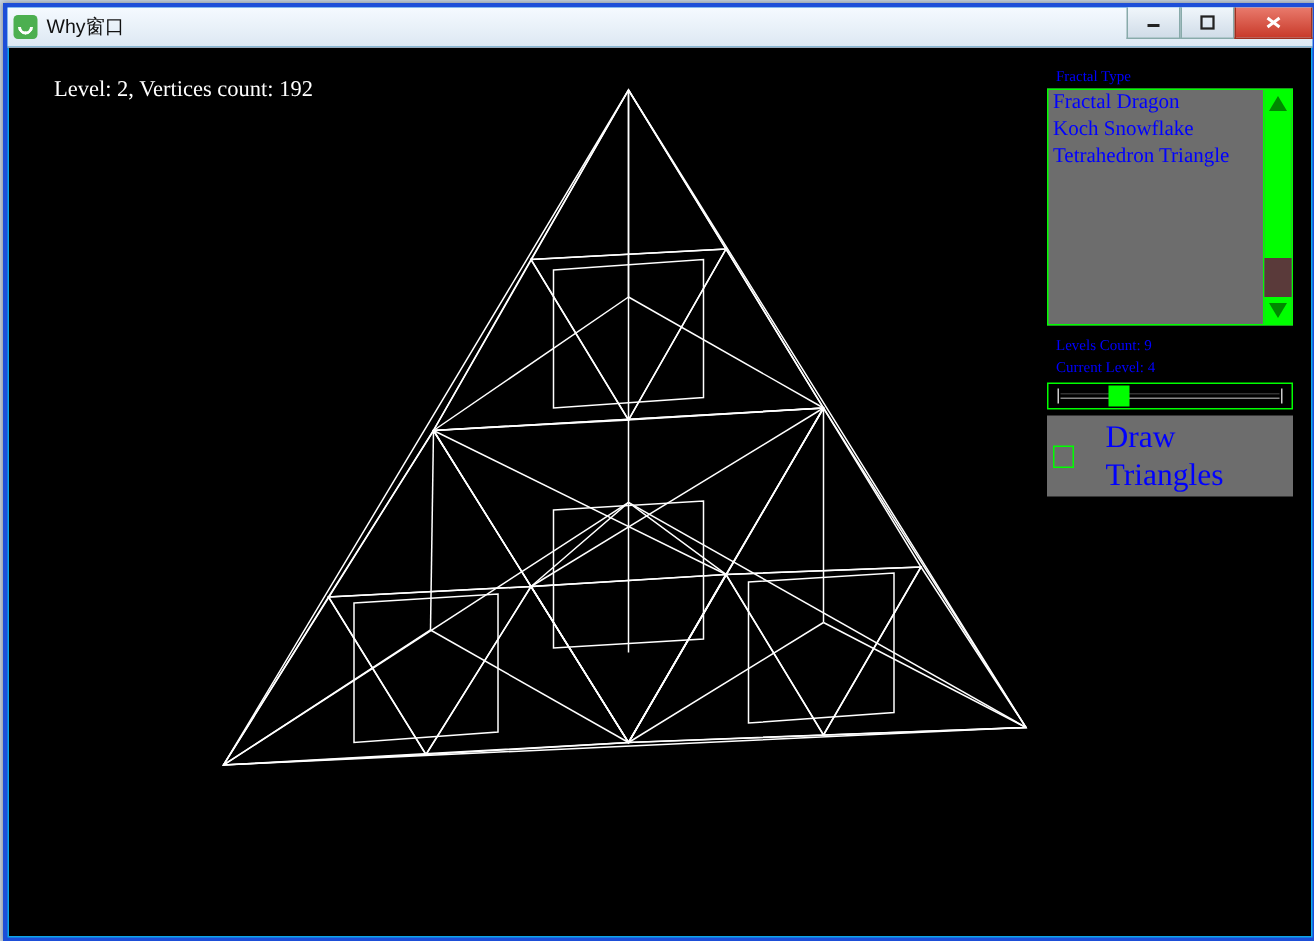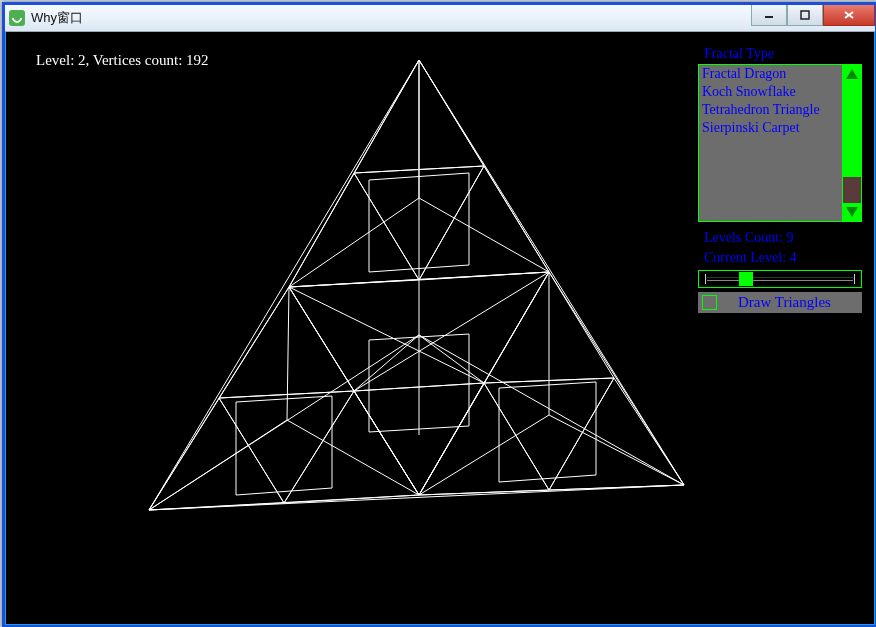--- a/index.html
+++ b/index.html
@@ -96,21 +96,21 @@
   }
   .panel {
     position:absolute;
     right:4px;
     top:4px;
     width:164px;
   }
   .panel-label {
     color:#0000ff;
     font-family:"Times New Roman", serif;
-    font-size:14px;
+    font-size:10px;
     padding:2px 2px 2px 6px;
   }
   .listbox {
     border:1px solid #00ff00;
     background:#6d6d6d;
     height:156px;
     display:flex;
     margin-bottom:6px;
   }
   .list-items {
@@ -208,21 +208,21 @@
     margin-top:2px;
   }
   .chk {
     width:13px; height:13px;
     border:1px solid #00ff00;
     margin-right:6px;
   }
   .chk-label {
     color:#0000ff;
     font-family:"Times New Roman", serif;
-    font-size:15px;
+    font-size:21px;
     margin-left:15px;
   }
   svg.fractal {
     position:absolute;
     left:0; top:0;
   }
 </style>
 </head>
 <body>
 
@@ -306,21 +306,20 @@
 
       <div class="status">Level: 2, Vertices count: 192</div>
 
       <div class="panel">
         <div class="panel-label">Fractal Type</div>
         <div class="listbox">
           <div class="list-items">
             <div class="list-item">Fractal Dragon</div>
             <div class="list-item">Koch Snowflake</div>
             <div class="list-item">Tetrahedron Triangle</div>
-            <div class="list-item">Sierpinski Carpet</div>
           </div>
           <div class="scrollbar">
             <div class="sb-btn">
                 <div class="arrow-up"></div>
               </div>
             <div class="sb-track">
               <div class="sb-thumb-upper"></div>
               <div class="sb-thumb-lower"></div>
             </div>
             <div class="sb-btn">

